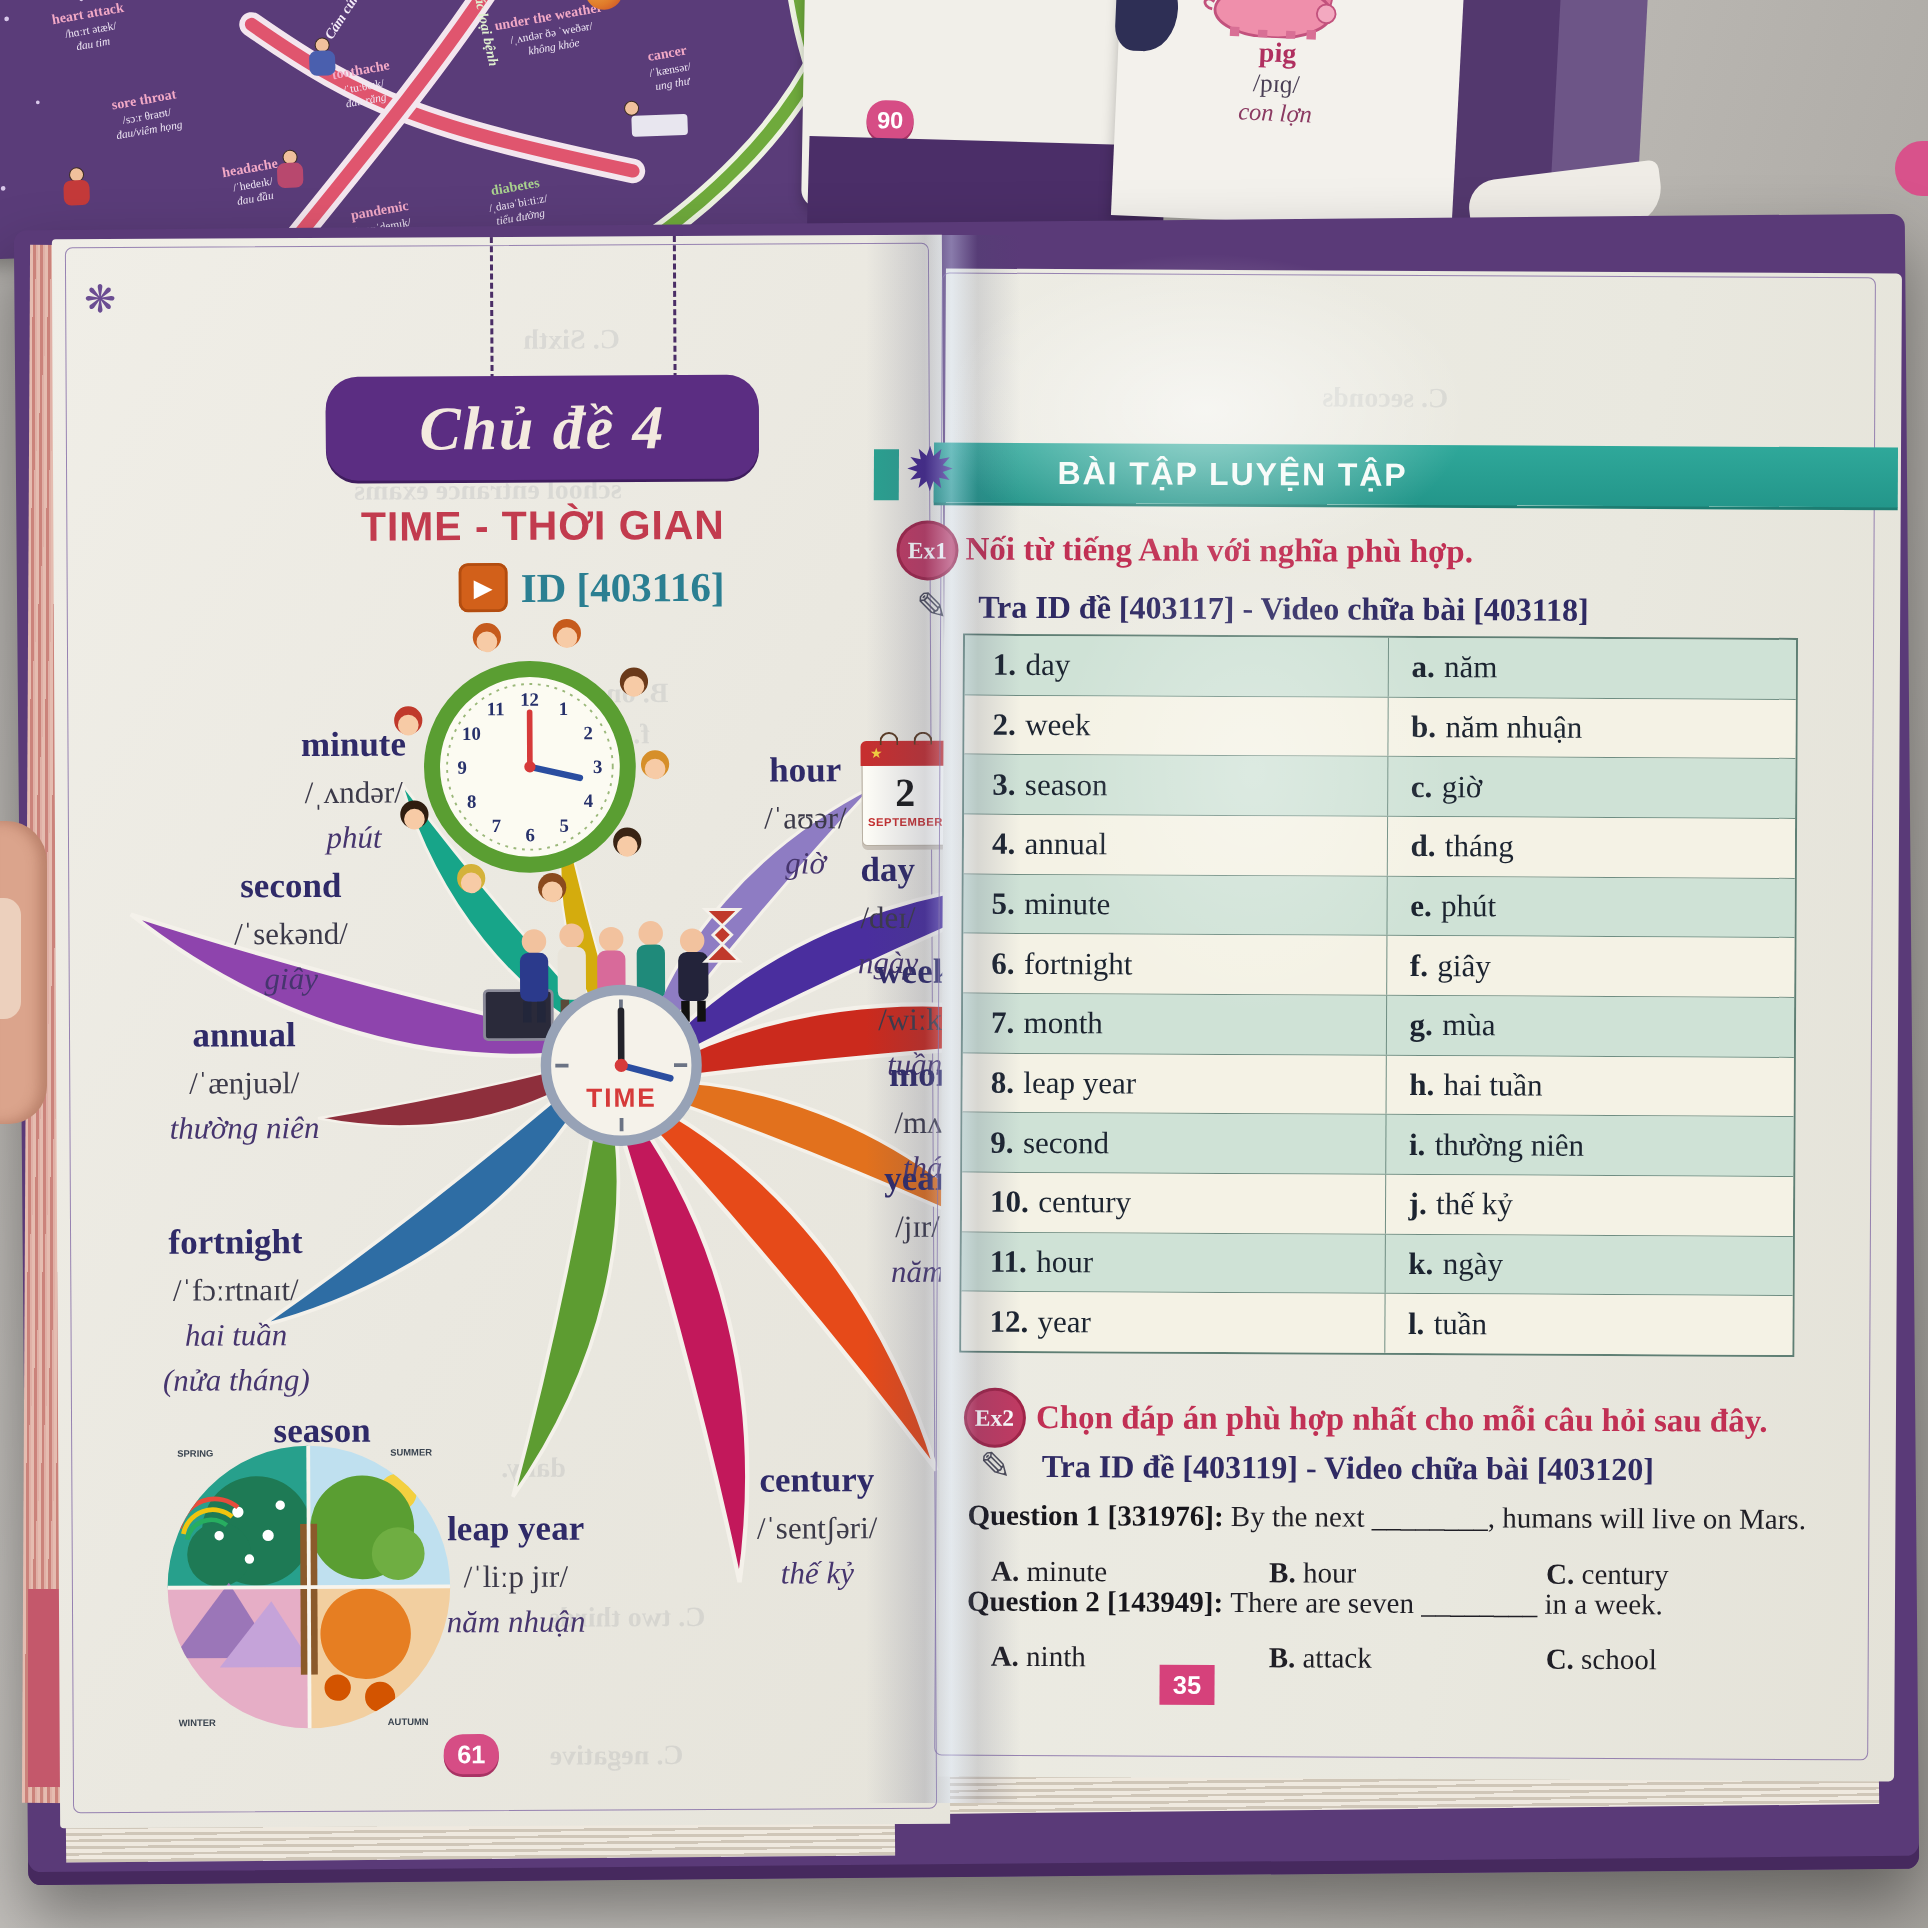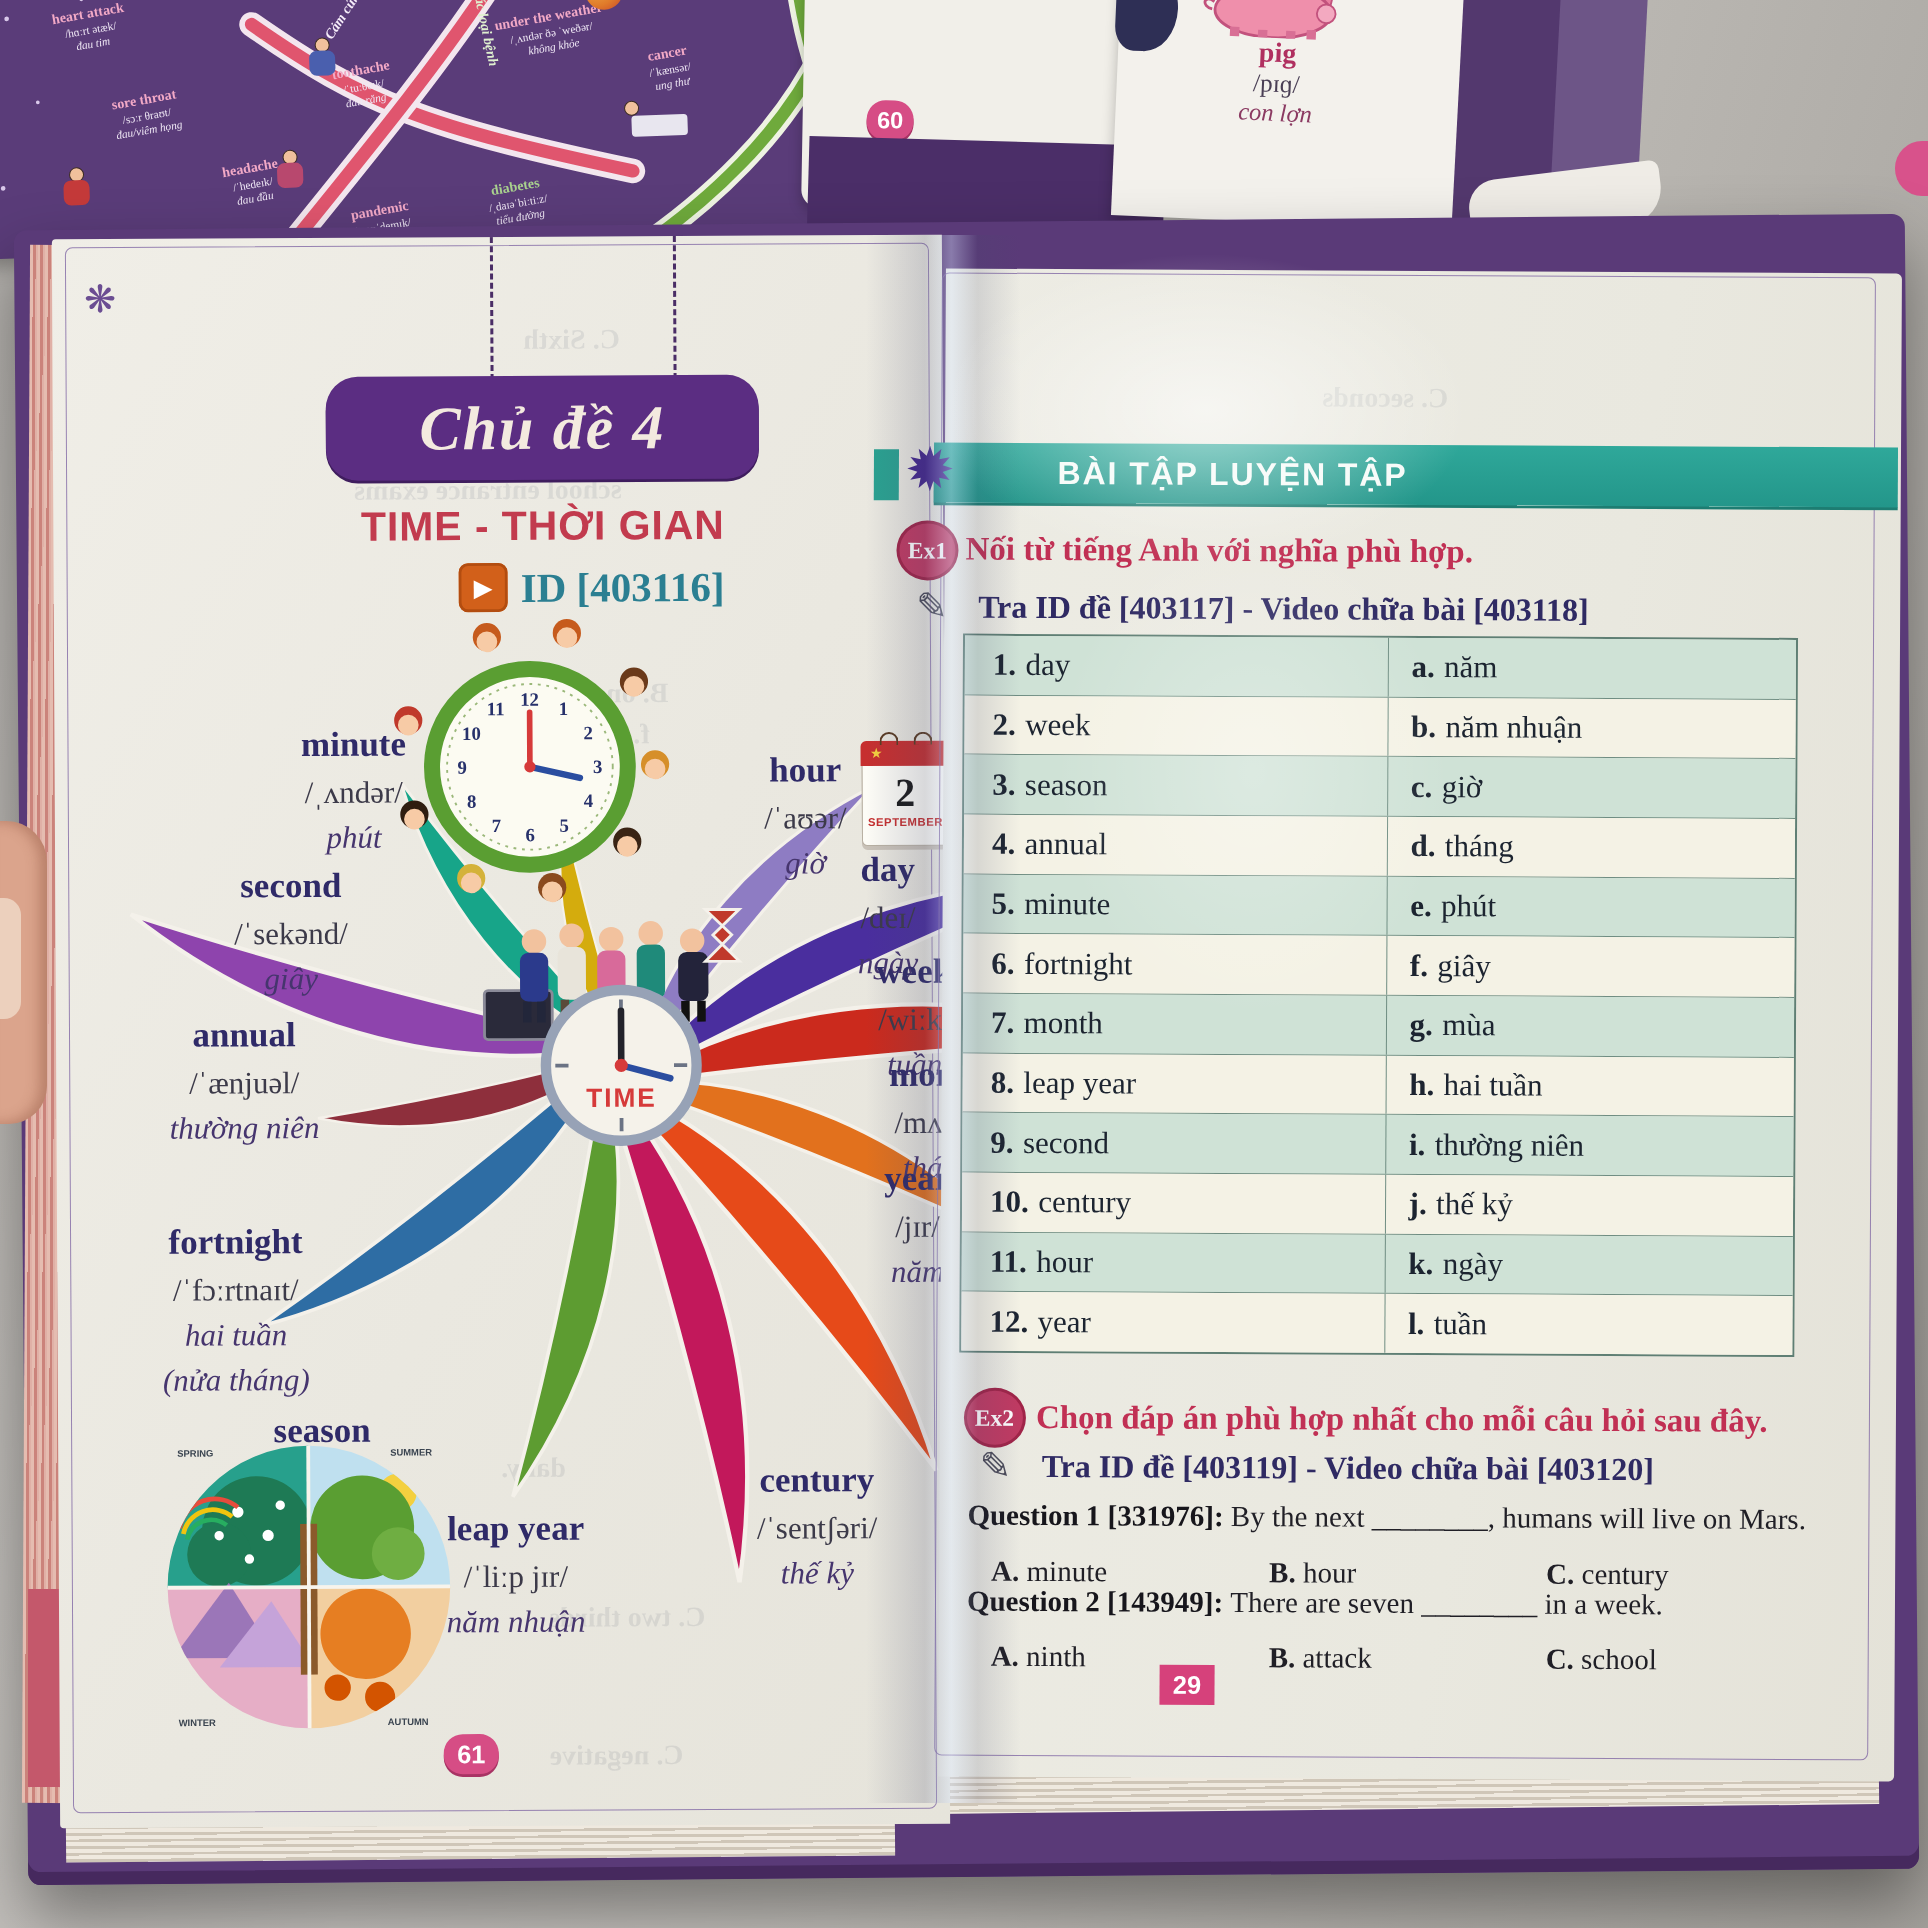--- a/index.html
+++ b/index.html
@@ -195,21 +195,21 @@
     <div class="mini" style="left:659px;top:132px">
         <i class="head" style="left:-7.5px"></i>
         <i class="bod" style="width:56px;height:21px;top:15px;background:#e8e6ef;border-radius:3.8px"></i>
       </div>
     <div class="mini" style="left:617px;top:1.9px">
         <i class="bod" style="width:38px;height:38px;top:0;border-radius:50%;background:radial-gradient(circle at 30% 30%,#f0b04a,#e07a2a 60%,#c6452a)"></i>
       </div>
   </div>
 
   <div class="mid-page">
-    <div class="badge pinkb b60">60</div>
+    <div class="badge pinkb b60">90</div>
   </div>
   <div class="mid-spine">
     <span>TRI</span>
   </div>
 
   <div class="pig-page">
     <div class="dark-blob"></div>
     <svg width="160" height="58" style="position:absolute;left:73px;top:-1.9px" viewBox="0 0 170 62">
       <ellipse cx="85" cy="34" rx="62" ry="28" fill="#ef8fab" stroke="#c2527d" stroke-width="3"></ellipse>
       <rect x="40" y="52" width="10" height="12" fill="#d86f95"></rect>
@@ -655,21 +655,21 @@
     <div class="opt" style="left:330px;top:1286px"><b>B.</b> <span>hour</span></div>
     <div class="opt" style="left:607px;top:1286px"><b>C.</b> <span>century</span></div>
 
     <div class="question" style="left:28px;top:1316px">
       <b>Question 2</b>&nbsp;<b>[143949]:</b>&nbsp;<span>There are seven ________ in a week.</span>
     </div>
     <div class="opt" style="left:52px;top:1371px"><b>A.</b> <span>ninth</span></div>
     <div class="opt" style="left:330px;top:1371px"><b>B.</b> <span>attack</span></div>
     <div class="opt" style="left:607px;top:1371px"><b>C.</b> <span>school</span></div>
 
-    <div class="badge abs pagenum35">29</div>
+    <div class="badge abs pagenum35">35</div>
   </div>
 
   <div class="gutter"></div>
   <div class="glare"></div>
   <div class="glare2"></div>
   <div class="thumb">
       <div class="nail"></div>
     </div>
 </div>
 

